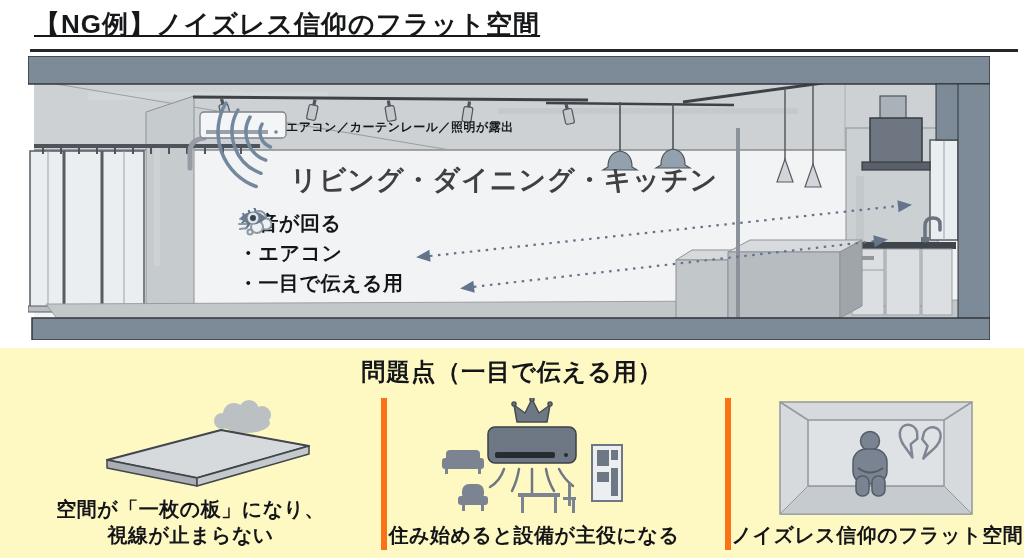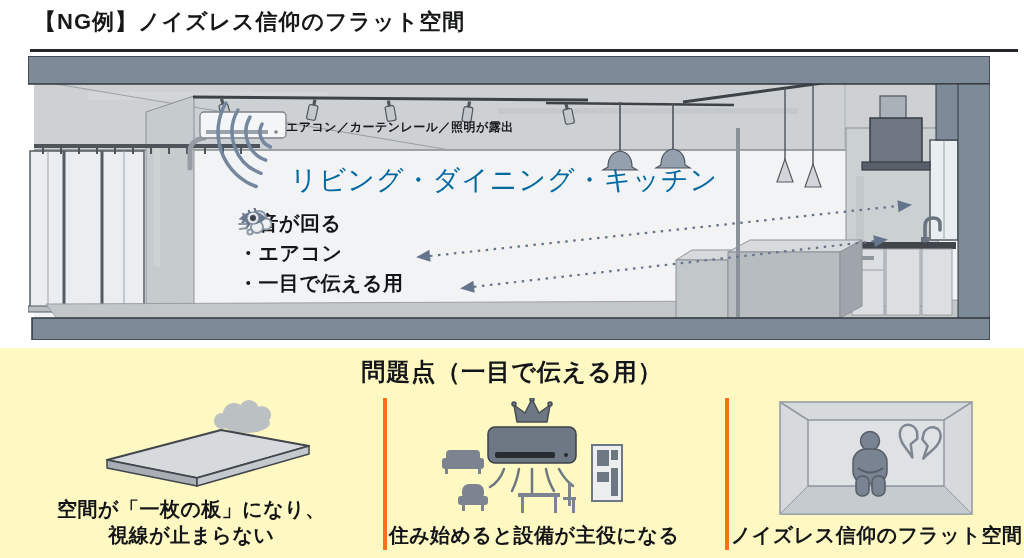--- a/index.html
+++ b/index.html
@@ -6,40 +6,41 @@
   body{
     width:1024px;height:558px;background:#ffffff;overflow:hidden;
     font-family:"Liberation Sans","DejaVu Sans",sans-serif;
     color:#15181b;position:relative;
   }
   .scene{position:absolute;inset:0;width:1024px;height:558px;}
 
   
   .page-title{
     position:absolute;left:34px;top:7px;
-    font-size:22px;font-weight:900;letter-spacing:1px;color:#17181a;
+    font-size:26px;font-weight:900;letter-spacing:1px;color:#17181a;
     white-space:nowrap;
+    text-decoration:underline;
   }
   .title-rule{
     position:absolute;left:30px;top:49px;width:988px;height:3px;
     background:#24262a;
   }
 
   
   .illustration{
     position:absolute;left:28px;top:56px;width:962px;height:284px;
   }
   .illustration svg{position:absolute;left:0;top:0;}
   .ceiling-label{
     position:absolute;left:258px;top:63px;
     font-size:12px;font-weight:700;color:#15181b;white-space:nowrap;letter-spacing:.5px;
   }
   .room-heading{
     position:absolute;left:262px;top:106px;
-    font-size:27px;font-weight:400;color:#0369a1;white-space:nowrap;letter-spacing:1px;
+    font-size:27px;font-weight:700;color:#404040;white-space:nowrap;letter-spacing:1px;
   }
   .issues{
     position:absolute;left:210px;top:152px;display:flex;flex-direction:column;gap:0;
   }
   .issue-row{display:flex;align-items:center;gap:5px;height:30px;}
   .issue-label{font-size:20px;font-weight:700;color:#141518;white-space:nowrap;letter-spacing:.5px;}
   .issue-icon{display:inline-flex;align-items:center;}
 
   
   .problems{
@@ -47,21 +48,21 @@
     background:#fef9c3;
   }
   .problems-heading{
     position:absolute;left:0;top:8px;width:100%;text-align:center;
     font-size:24px;font-weight:900;color:#141518;letter-spacing:1px;
   }
   .problem-cols{
     position:absolute;left:0;top:50px;width:1024px;height:152px;display:flex;
   }
   .problem-col{position:relative;flex:1 1 0;margin-left:44px;}
-  .problem-col + .problem-col{border-left:4px solid #f97316;}
+  .problem-col + .problem-col{border-left:6px solid #f97316;}
   .col-icon{position:absolute;left:50%;transform:translateX(-50%);top:0;}
   .col1 .col-icon{top:-2px;}
   .caption{
     position:absolute;left:0;bottom:2px;width:100%;text-align:center;
     font-size:20px;font-weight:700;color:#141518;line-height:26px;letter-spacing:.5px;
   }
   .cap-line:empty{display:none;}
 </style>
 </head>
 <body>

